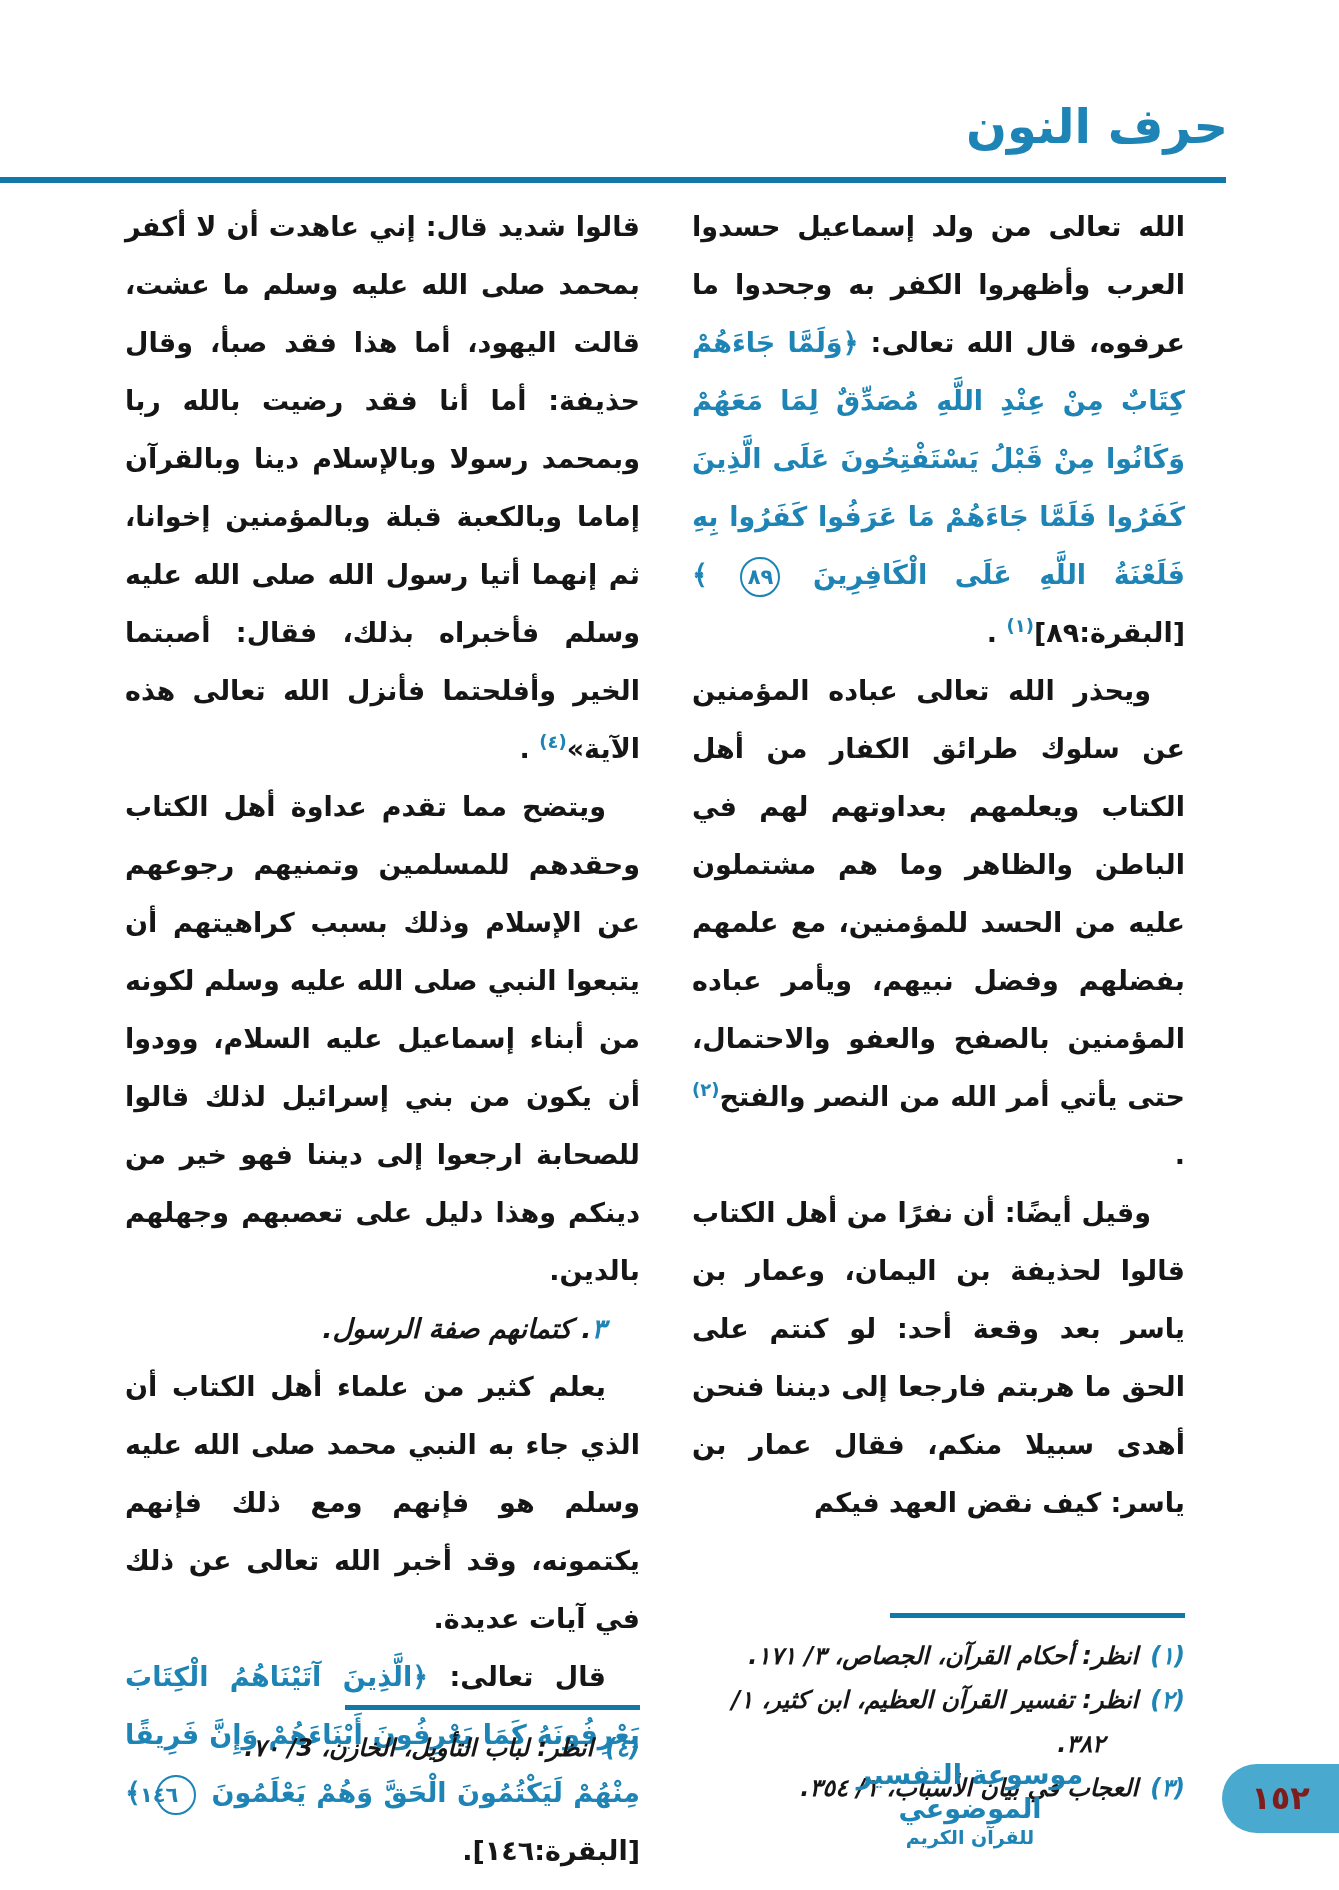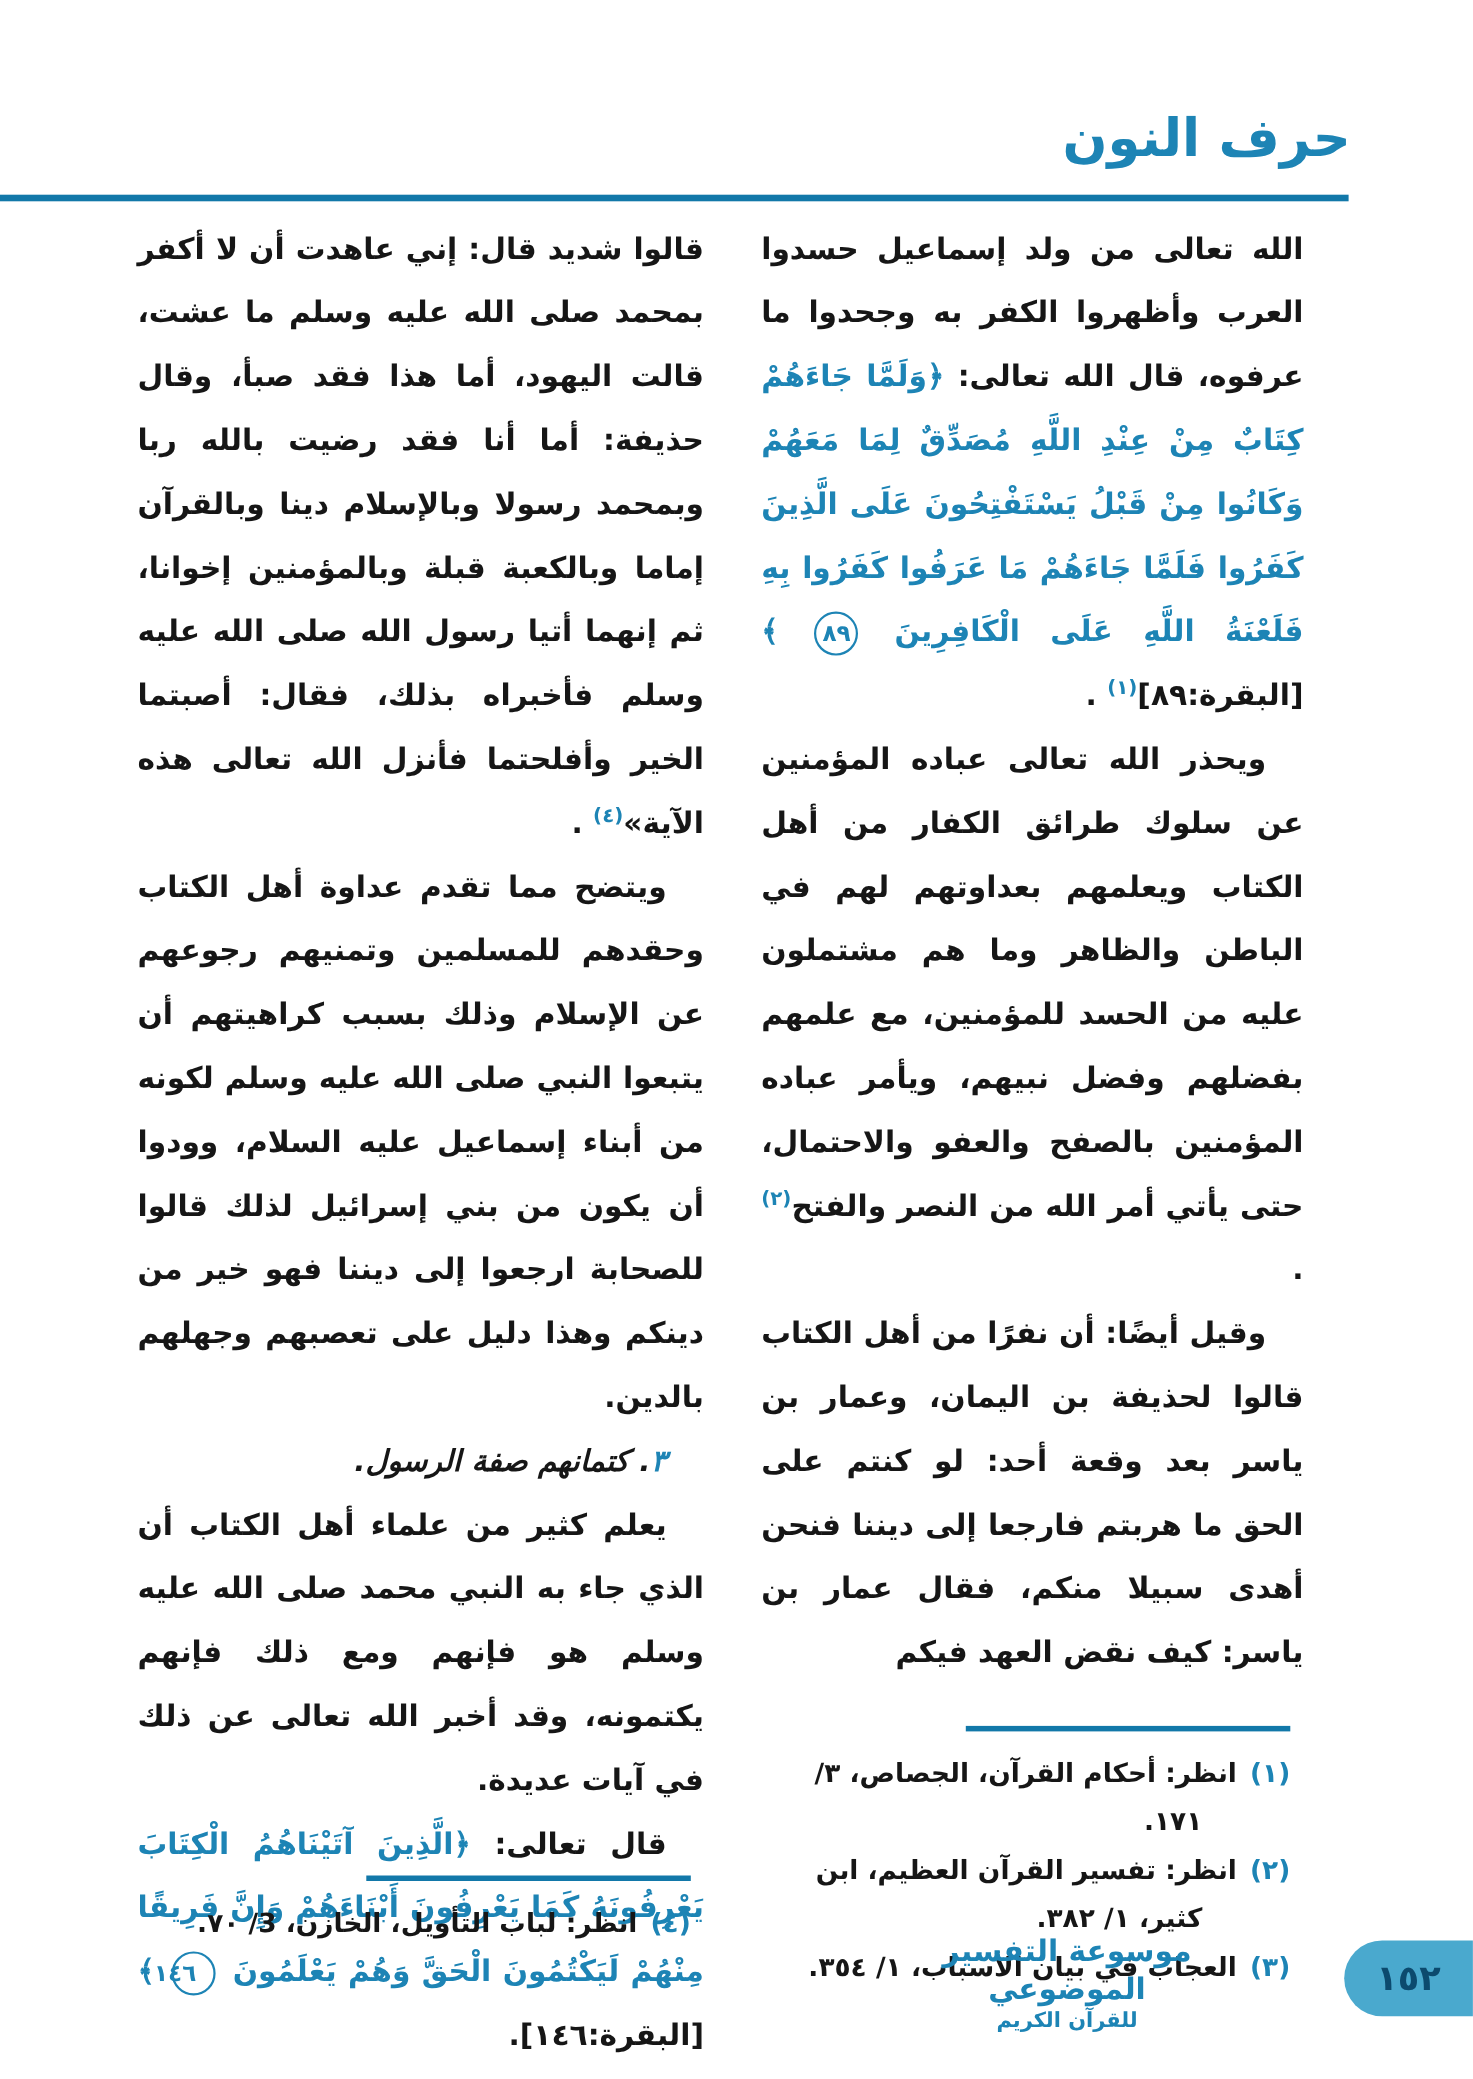--- a/index.html
+++ b/index.html
@@ -64,26 +64,27 @@
     color:var(--accent);
     vertical-align:middle;
     margin:0 5px;
     line-height:36px;
   }
   .heading{margin:0;text-indent:34px;font-style:italic;}
   .heading-num{color:var(--accent);}
   
   .col-foot{
     position:absolute;
-    bottom:0;right:12px;
+    bottom:0;right:0;
     width:100%;
     font-size:24px;
     font-weight:bold;
     line-height:44px;
     text-align:right;
+    font-style:italic;
   }
   .fn-sep{
     width:295px;height:5px;
     background:var(--rule);
     margin:0 0 16px 0; 
   }
   .fn-item{
     padding-right:80px;
     text-indent:-80px;
   }
@@ -99,21 +100,21 @@
     line-height:1.25;
   }
   .logo-line1{font-size:27px; letter-spacing:-1px;}
   .logo-line2{font-size:19px;}
   .page-badge{
     position:absolute;
     right:0;top:1764px;
     width:117px;height:69px;
     background:var(--badge);
     border-radius:35px 0 0 35px;
-    color:#0c4a6e;
+    color:#7f1d1d;
     font-size:32px;
     font-weight:bold;
     line-height:69px;
     text-align:center;
   }
 </style>
 </head>
 <body>
 
 <div class="page">

